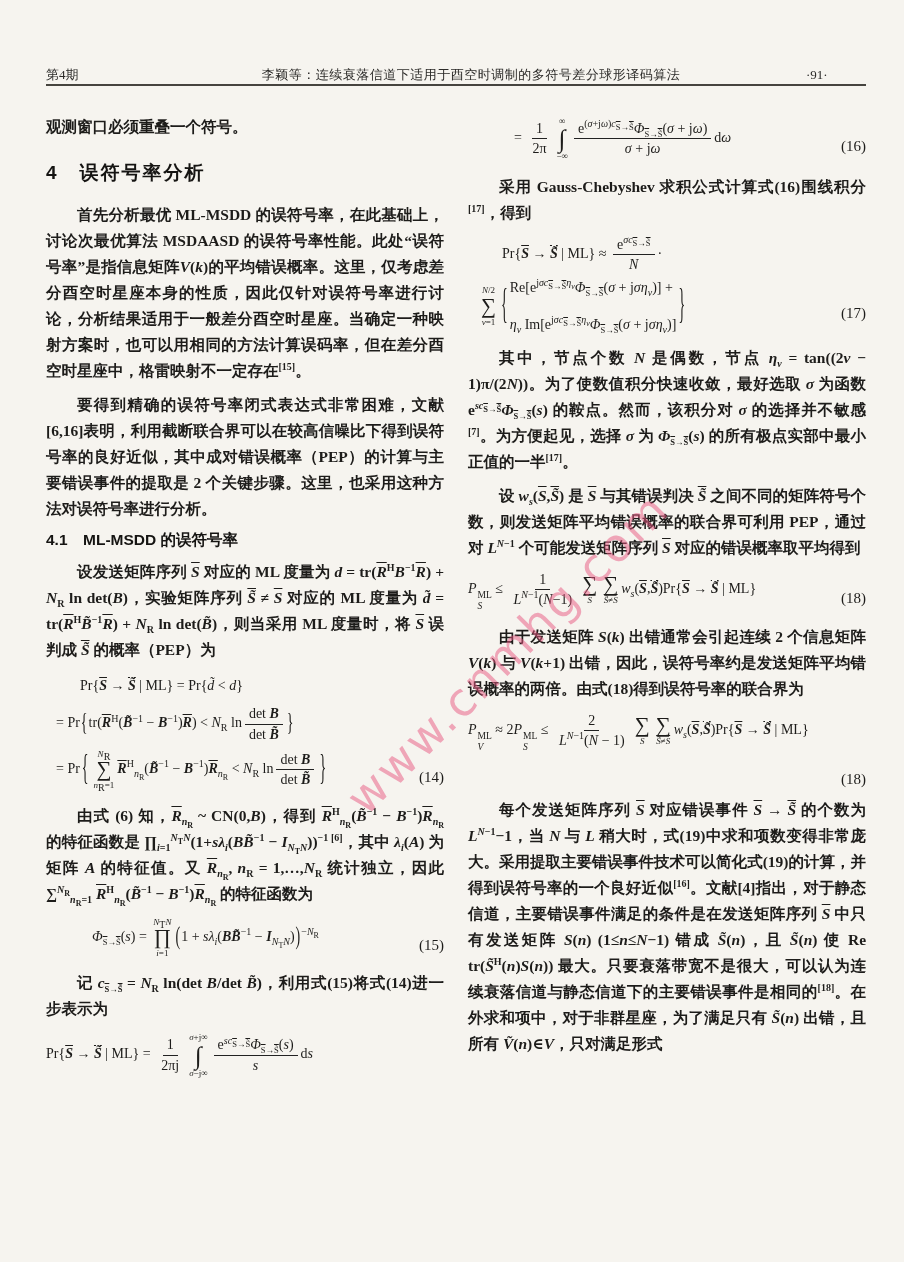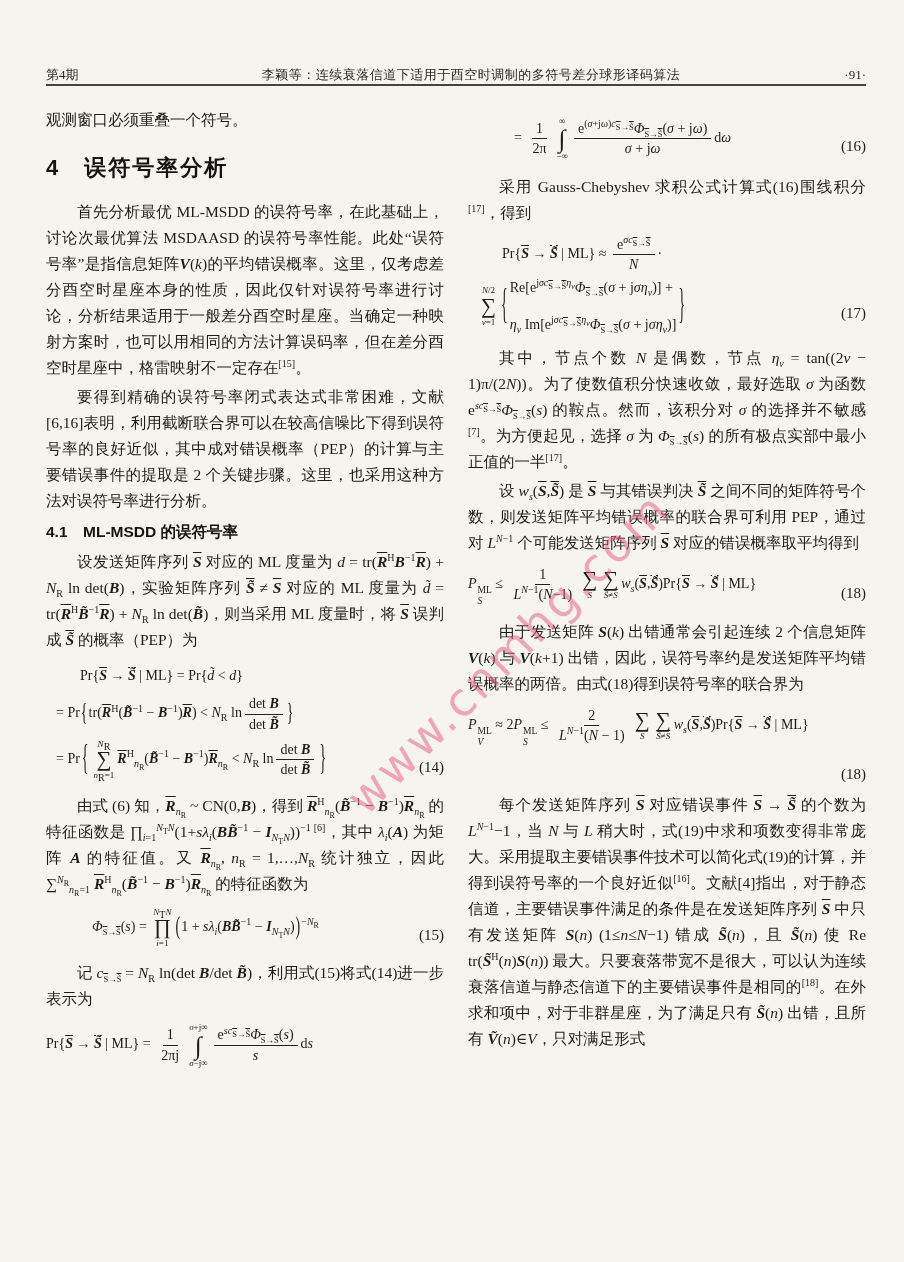--- a/index.html
+++ b/index.html
@@ -7,27 +7,27 @@
     width:904px;height:1262px;overflow:hidden;position:relative;
     background:#f6f4ef;color:#1d1c1a;
     font-family:"Liberation Serif","DejaVu Serif",serif;
   }
   .page{position:relative;padding:66px 38px 0 46px;}
   
   .hdr{display:flex;align-items:baseline;font-size:13px;color:#2b2a28;
        border-bottom:2px solid #46443f;}
   .hdr .hl{width:90px;}
   .hdr .hc{flex:1;text-align:center;letter-spacing:.5px;}
-  .hdr .hr{width:60px;text-align:right;}
+  .hdr .hr{width:60px;text-align:left;}
   
   .cols{display:flex;gap:24px;margin-top:20px;}
   .col{flex:1;min-width:0;}
-  p.para{margin:1px 0 3px;font-size:15.5px;line-height:26px;text-align:justify;text-indent:2em;}
+  p.para{margin:8px 0 3px;font-size:15.5px;line-height:26px;text-align:justify;text-indent:2em;font-weight:bold;}
   p.noind{text-indent:0;}
-  .sec{font-family:"Liberation Sans","DejaVu Sans",sans-serif;font-size:22px;font-weight:bold;
+  .sec{font-family:"Liberation Sans","DejaVu Sans",sans-serif;font-size:19px;font-weight:bold;
        margin:20px 0 16px;letter-spacing:2px;color:#151412;}
   .subsec{font-family:"Liberation Sans","DejaVu Sans",sans-serif;font-size:15.5px;font-weight:bold;
        margin:8px 0 6px;color:#151412;}
   
   .mx{font-family:"Liberation Serif","DejaVu Serif",serif;}
   .mx b,.eqc b,.eqno b{font-style:italic;}
   sup,sub{font-size:10px;line-height:0;}
   sub sub,sup sub,sub sup,sup sup{font-size:8px;}
   .ov{text-decoration:overline;}
   .eq{margin:10px 0 12px;font-size:14px;}

